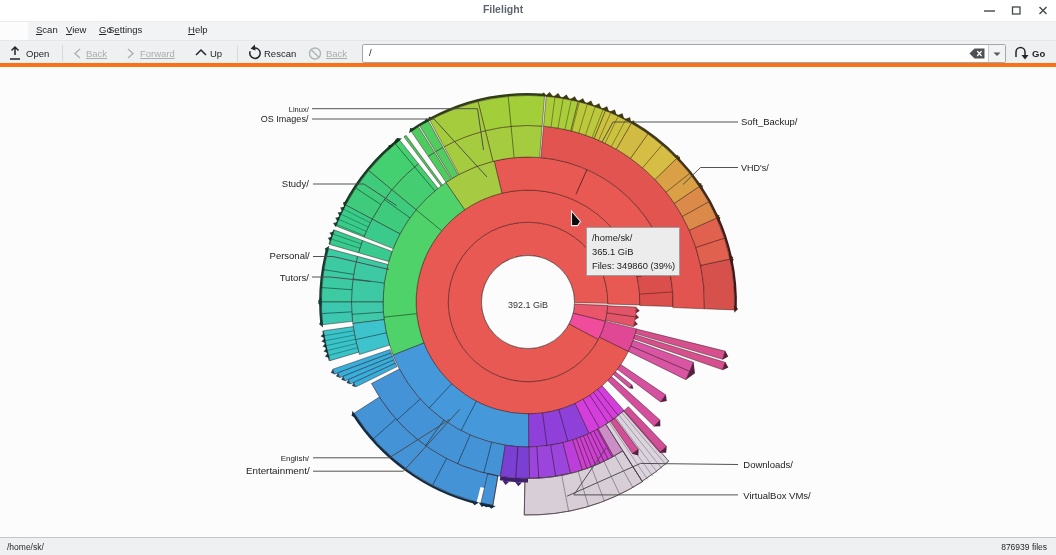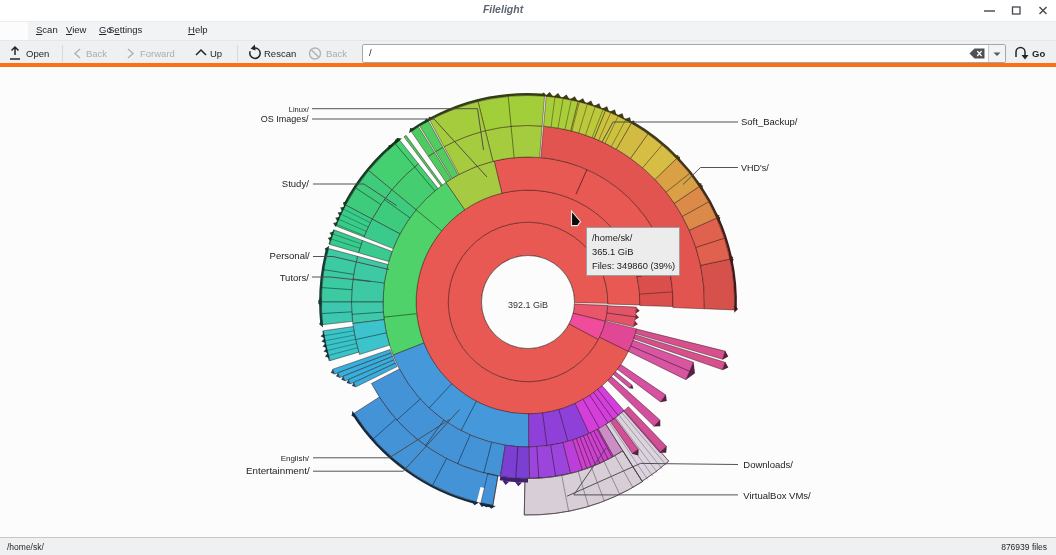--- a/index.html
+++ b/index.html
@@ -1,24 +1,24 @@
 <!DOCTYPE html>
 <html><head>
 <meta charset="utf-8">
 <style>
 html,body{margin:0;padding:0;width:1056px;height:555px;overflow:hidden;
 font-family:"Liberation Sans",sans-serif;background:#fcfcfc;}
 #titlebar{position:absolute;left:0;top:0;width:1056px;height:21px;background:#ffffff;border-bottom:1px solid #ececec;}
-#title{position:absolute;left:0;top:3px;width:1006px;text-align:center;font-size:10.5px;font-weight:bold;color:#5d6570;font-style:italic;}
+#title{position:absolute;left:0;top:3px;width:1006px;text-align:center;font-size:10.5px;font-weight:bold;color:#5d6570;}
 #menubar{position:absolute;left:0;top:22px;width:1056px;height:18px;background:#f2f3f4;font-size:9.5px;color:#232629;margin-left:28px;}
 .mi{position:absolute;top:2px;}
 .mi u{text-decoration:underline;text-underline-offset:1px;}
 #toolbar{position:absolute;left:0;top:40px;width:1056px;height:27px;background:#eff0f1;border-top:1px solid #e6e7e8;border-bottom:4px solid #f97316;box-sizing:border-box;}
 .tb{position:absolute;top:0;height:25px;line-height:25px;font-size:9.5px;color:#232629;}
-.tbdis{color:#aaadb0;}
+.tbdis{color:#aaadb0;text-decoration:underline;}
 .sep{position:absolute;top:4px;width:1px;height:17px;background:#d8d9da;}
 #combo{position:absolute;left:362px;top:3px;width:644px;height:19px;background:#ffffff;border:1px solid #a4a7a9;border-radius:2px;box-sizing:border-box;}
 #combo .txt{position:absolute;left:6px;top:2px;font-size:9.5px;color:#232629;}
 #combo .dd{position:absolute;right:0;top:0;width:16px;height:17px;border-left:1px solid #c9cacb;background:#f2f3f4;}
 #statusbar{position:absolute;left:0;top:537px;width:1056px;height:18px;background:#eff0f1;border-top:1px solid #c6c7c8;box-sizing:border-box;font-size:8.5px;color:#232629;}
 #tooltip{position:absolute;left:586px;top:227px;width:94px;height:49px;background:#ececec;border:1px solid #9e9e9e;border-radius:1px;box-sizing:border-box;font-size:9.3px;color:#1a1a1a;padding:4px 0 0 5px;line-height:13.8px;}
 #chart{position:absolute;left:0;top:0;}
 </style>
 </head>
 <body>

